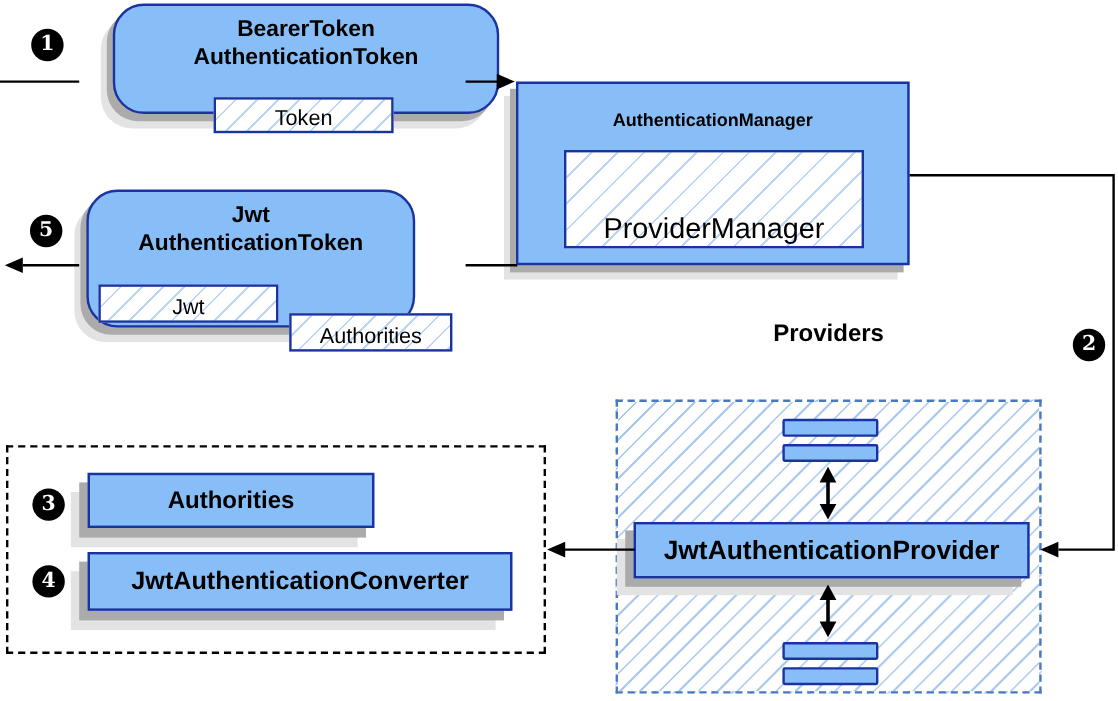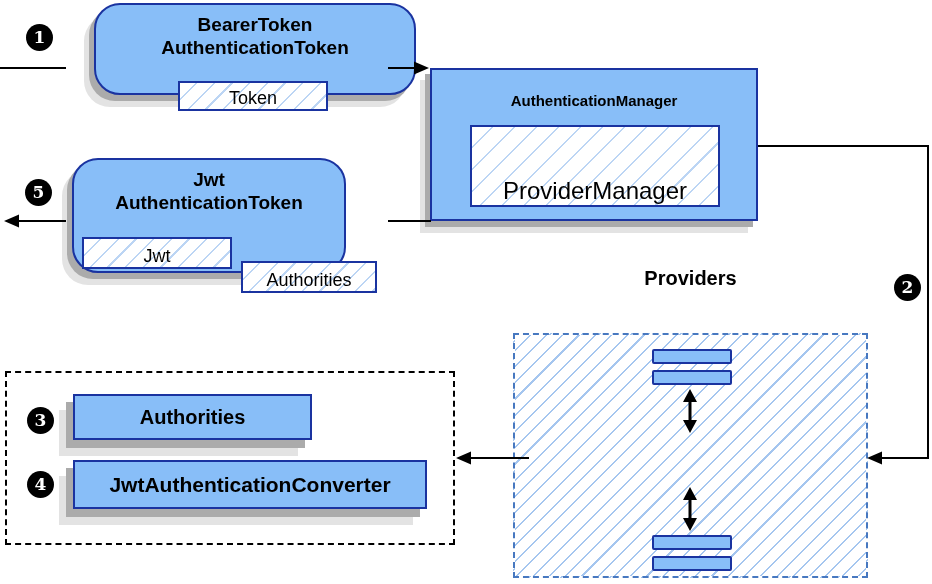--- a/index.html
+++ b/index.html
@@ -76,20 +76,23 @@
   </div>
 
   <div class="plainlabel" style="left:513px;top:267px;width:355px;">
     <div>Providers</div>
   </div>
 
   <div class="providers-box" style="left:513px;top:333px;width:355px;height:245px;">
     <div class="bar" style="left:137px;top:14px;"></div>
     <div class="bar" style="left:137px;top:35px;"></div>
 
+    <div class="node flexcenter" style="left:13px;top:100px;width:330px;height:47px;font-weight:bold;font-size:22px;box-shadow:-7px 7px 0 0 #ABABAB,-14px 14px 0 0 #E3E3E3;">
+      <span>JwtAuthenticationProvider</span>
+    </div>
 
     <div class="bar" style="left:137px;top:200px;"></div>
     <div class="bar" style="left:137px;top:221px;"></div>
   </div>
 
   <div class="dash-black" style="left:5px;top:371px;width:450px;height:174px;">
     <div class="node flexcenter" style="left:66px;top:21px;width:239px;height:46px;font-weight:bold;font-size:20px;box-shadow:-7px 8px 0 0 #ABABAB,-14px 16px 0 0 #E3E3E3;">
       <span>Authorities</span>
     </div>
     <div class="node flexcenter" style="left:66px;top:87px;width:354px;height:49px;font-weight:bold;font-size:21px;box-shadow:-7px 8px 0 0 #ABABAB,-14px 16px 0 0 #E3E3E3;">

